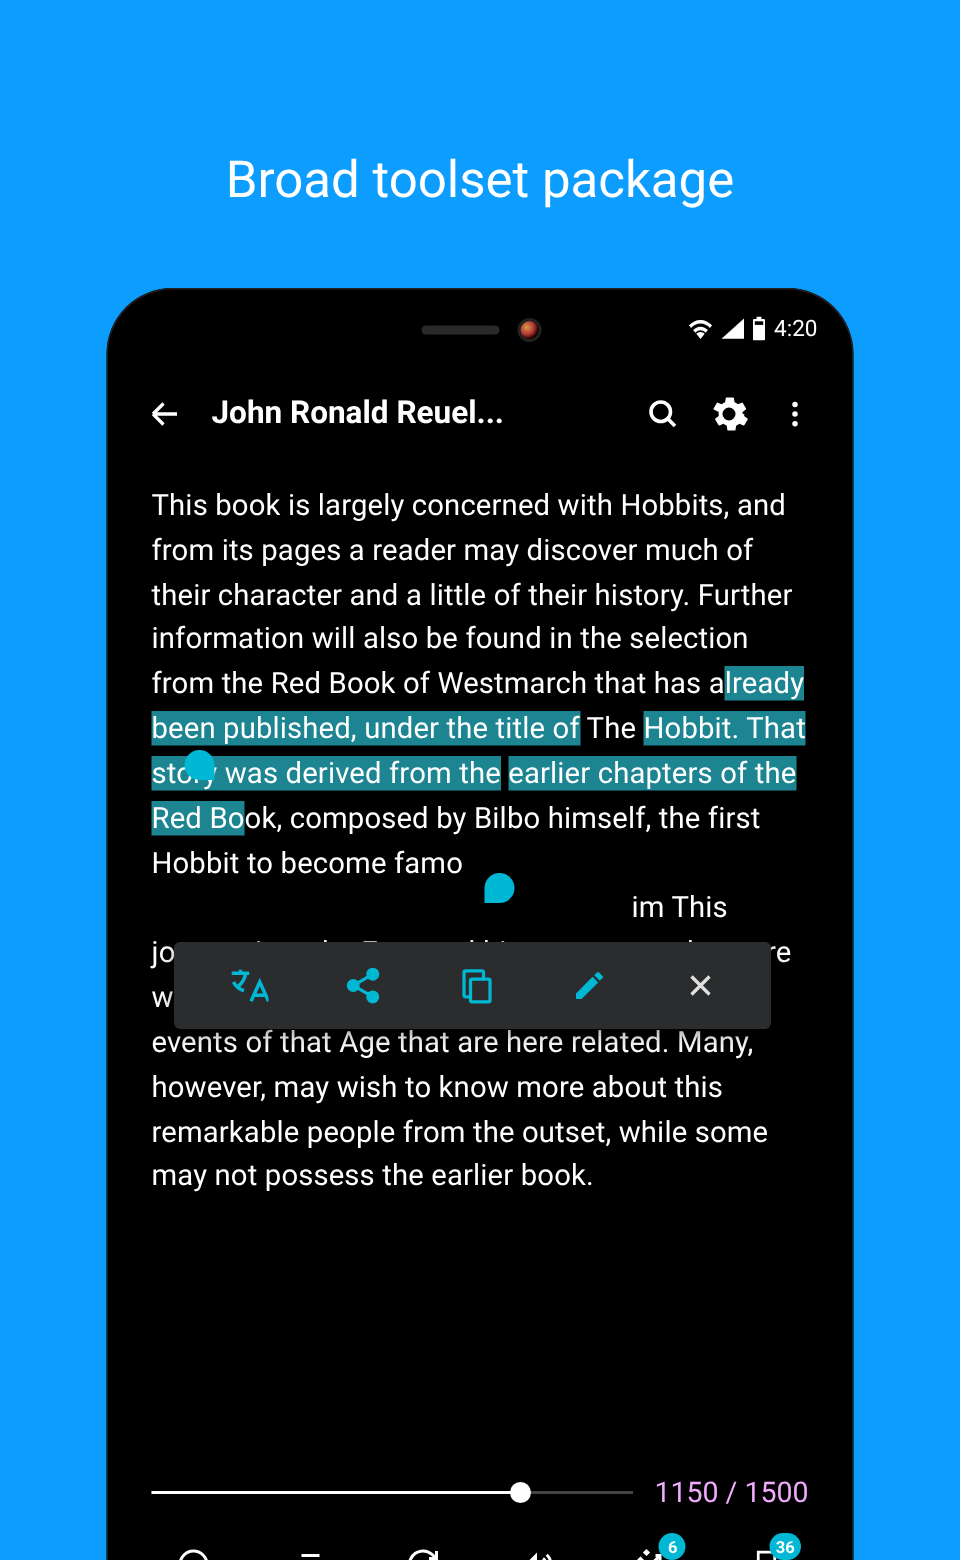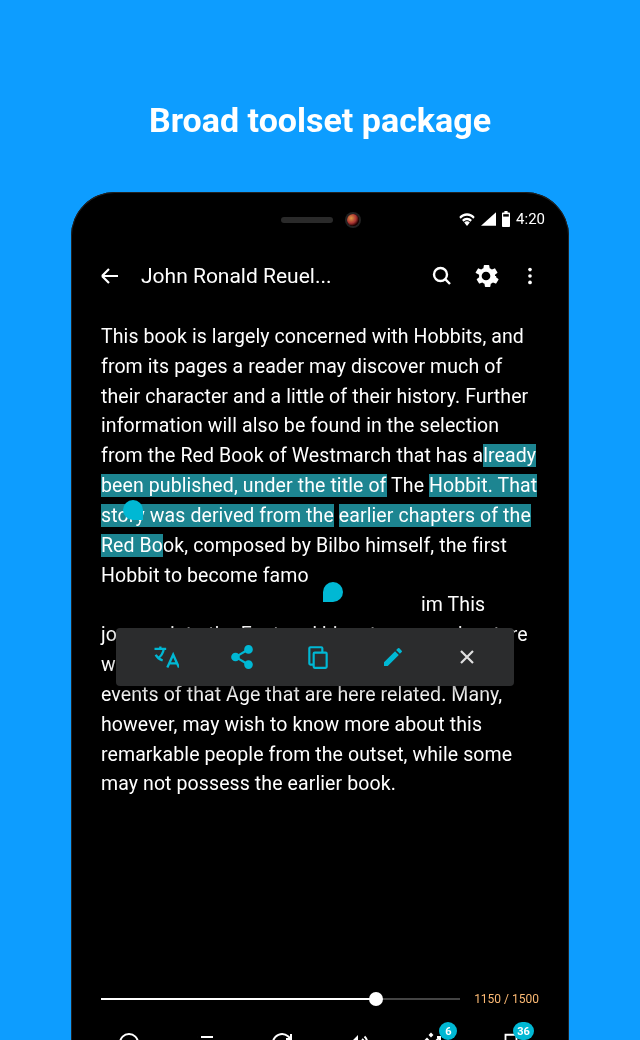--- a/index.html
+++ b/index.html
@@ -7,21 +7,21 @@
     width: 640px;
     height: 1040px;
     background: #0d9dff;
     font-family: -apple-system, BlinkMacSystemFont, "Segoe UI", Roboto, sans-serif;
     overflow: hidden;
     position: relative;
   }
   .headline {
     color: #fff;
     font-size: 34px;
-    font-weight: 700;
+    font-weight: 400;
     text-align: center;
     padding-top: 100px;
   }
   .phone {
     position: absolute;
     left: 50%;
     top: 192px;
     transform: translateX(-50%);
     width: 498px;
     height: 900px;
@@ -90,21 +90,21 @@
     height: 52px;
     display: flex;
     align-items: center;
     padding: 0 14px;
     gap: 18px;
     color: #fff;
   }
   .appbar .title {
     flex: 1;
     font-size: 21px;
-    font-weight: 400;
+    font-weight: 700;
     white-space: nowrap;
     overflow: hidden;
   }
   .icon-btn {
     width: 26px;
     height: 26px;
     display: flex;
     align-items: center;
     justify-content: center;
     color: #fff;
@@ -176,22 +176,22 @@
     position: absolute;
     left: 76.5%;
     top: 50%;
     transform: translate(-50%, -50%);
     width: 14px;
     height: 14px;
     background: #fff;
     border-radius: 50%;
   }
   .progress-label {
-    color: #fdba74;
-    font-size: 12px;
+    color: #f0abfc;
+    font-size: 19px;
     white-space: nowrap;
   }
   .bottombar {
     position: absolute;
     bottom: 14px;
     left: 0;
     right: 0;
     height: 46px;
     display: flex;
     align-items: center;

